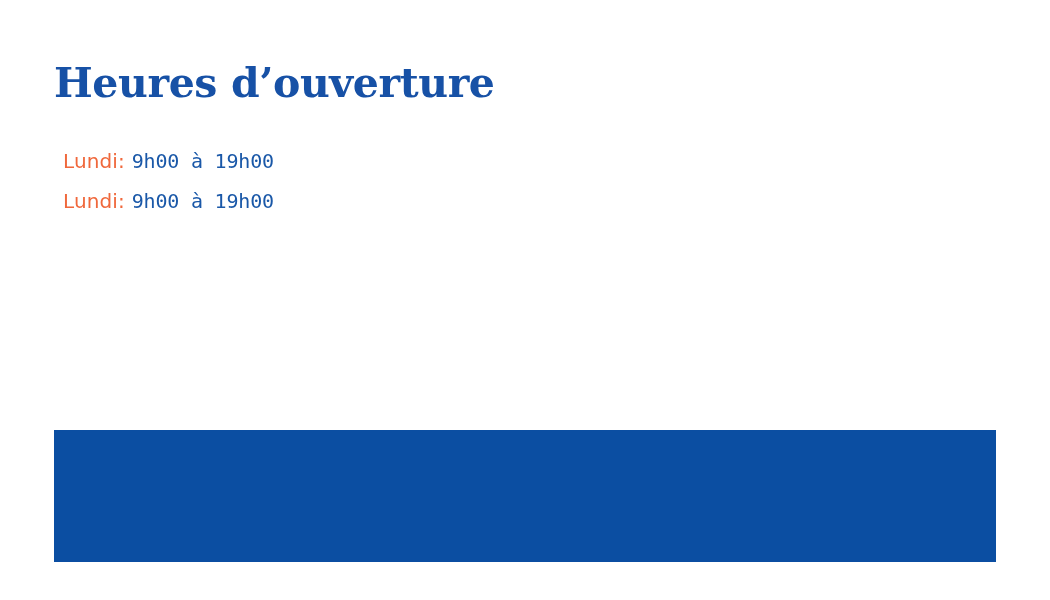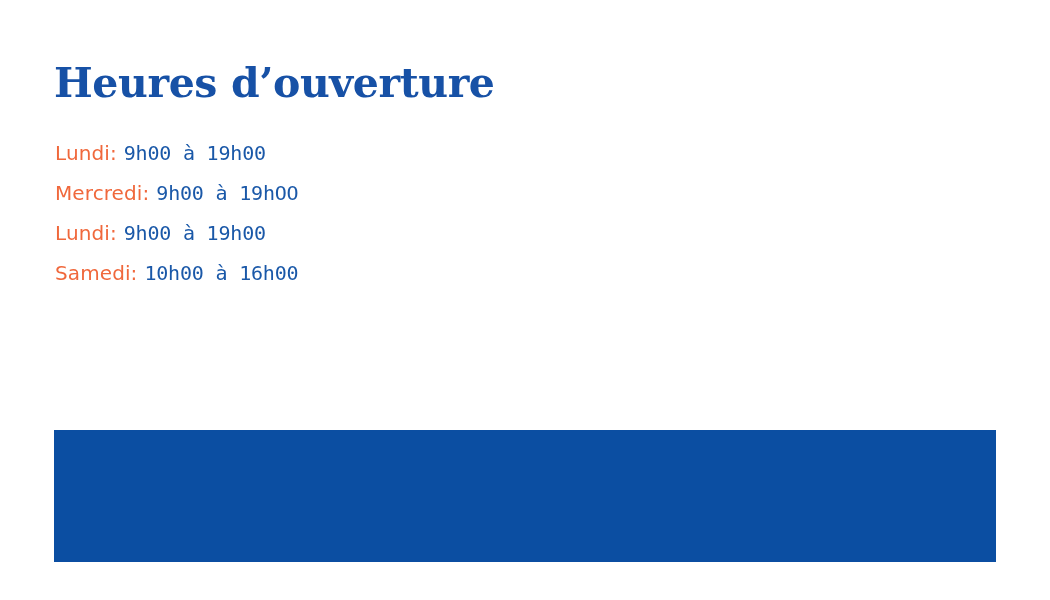--- a/index.html
+++ b/index.html
@@ -32,21 +32,21 @@
     line-height: 48px;
     letter-spacing: -0.4px;
     color: #1751A6;
     white-space: nowrap;
   }
 
   .hours-list {
     position: absolute;
     left: 55px;
     top: 133px;
-    margin: 0;
+    margin: 8px;
     padding: 0;
     list-style: none;
   }
 
   .hours-row {
     height: 40px;
     line-height: 40px;
     white-space: nowrap;
     font-size: 0;
   }
@@ -83,34 +83,26 @@
   <h1 class="page-title">Heures d’ouverture</h1>
 
   <ul class="hours-list">
 
     <li class="hours-row">
       <span class="day-label">Lundi:</span>
       <span class="time-value">9h00 à 19h00</span>
     </li>
 
 
-    <li class="hours-row">
-      <span class="day-label">Mercredi:</span>
-      <span class="time-value">9h00 à 19hOO</span>
-    </li>
 
     <li class="hours-row">
       <span class="day-label">Lundi:</span>
       <span class="time-value">9h00 à 19h00</span>
     </li>
 
 
-    <li class="hours-row">
-      <span class="day-label">Samedi:</span>
-      <span class="time-value">10h00 à 16h00</span>
-    </li>
 
 
   </ul>
 
   <div class="accent-bar"></div>
 
 </div>
 
 </body></html>

